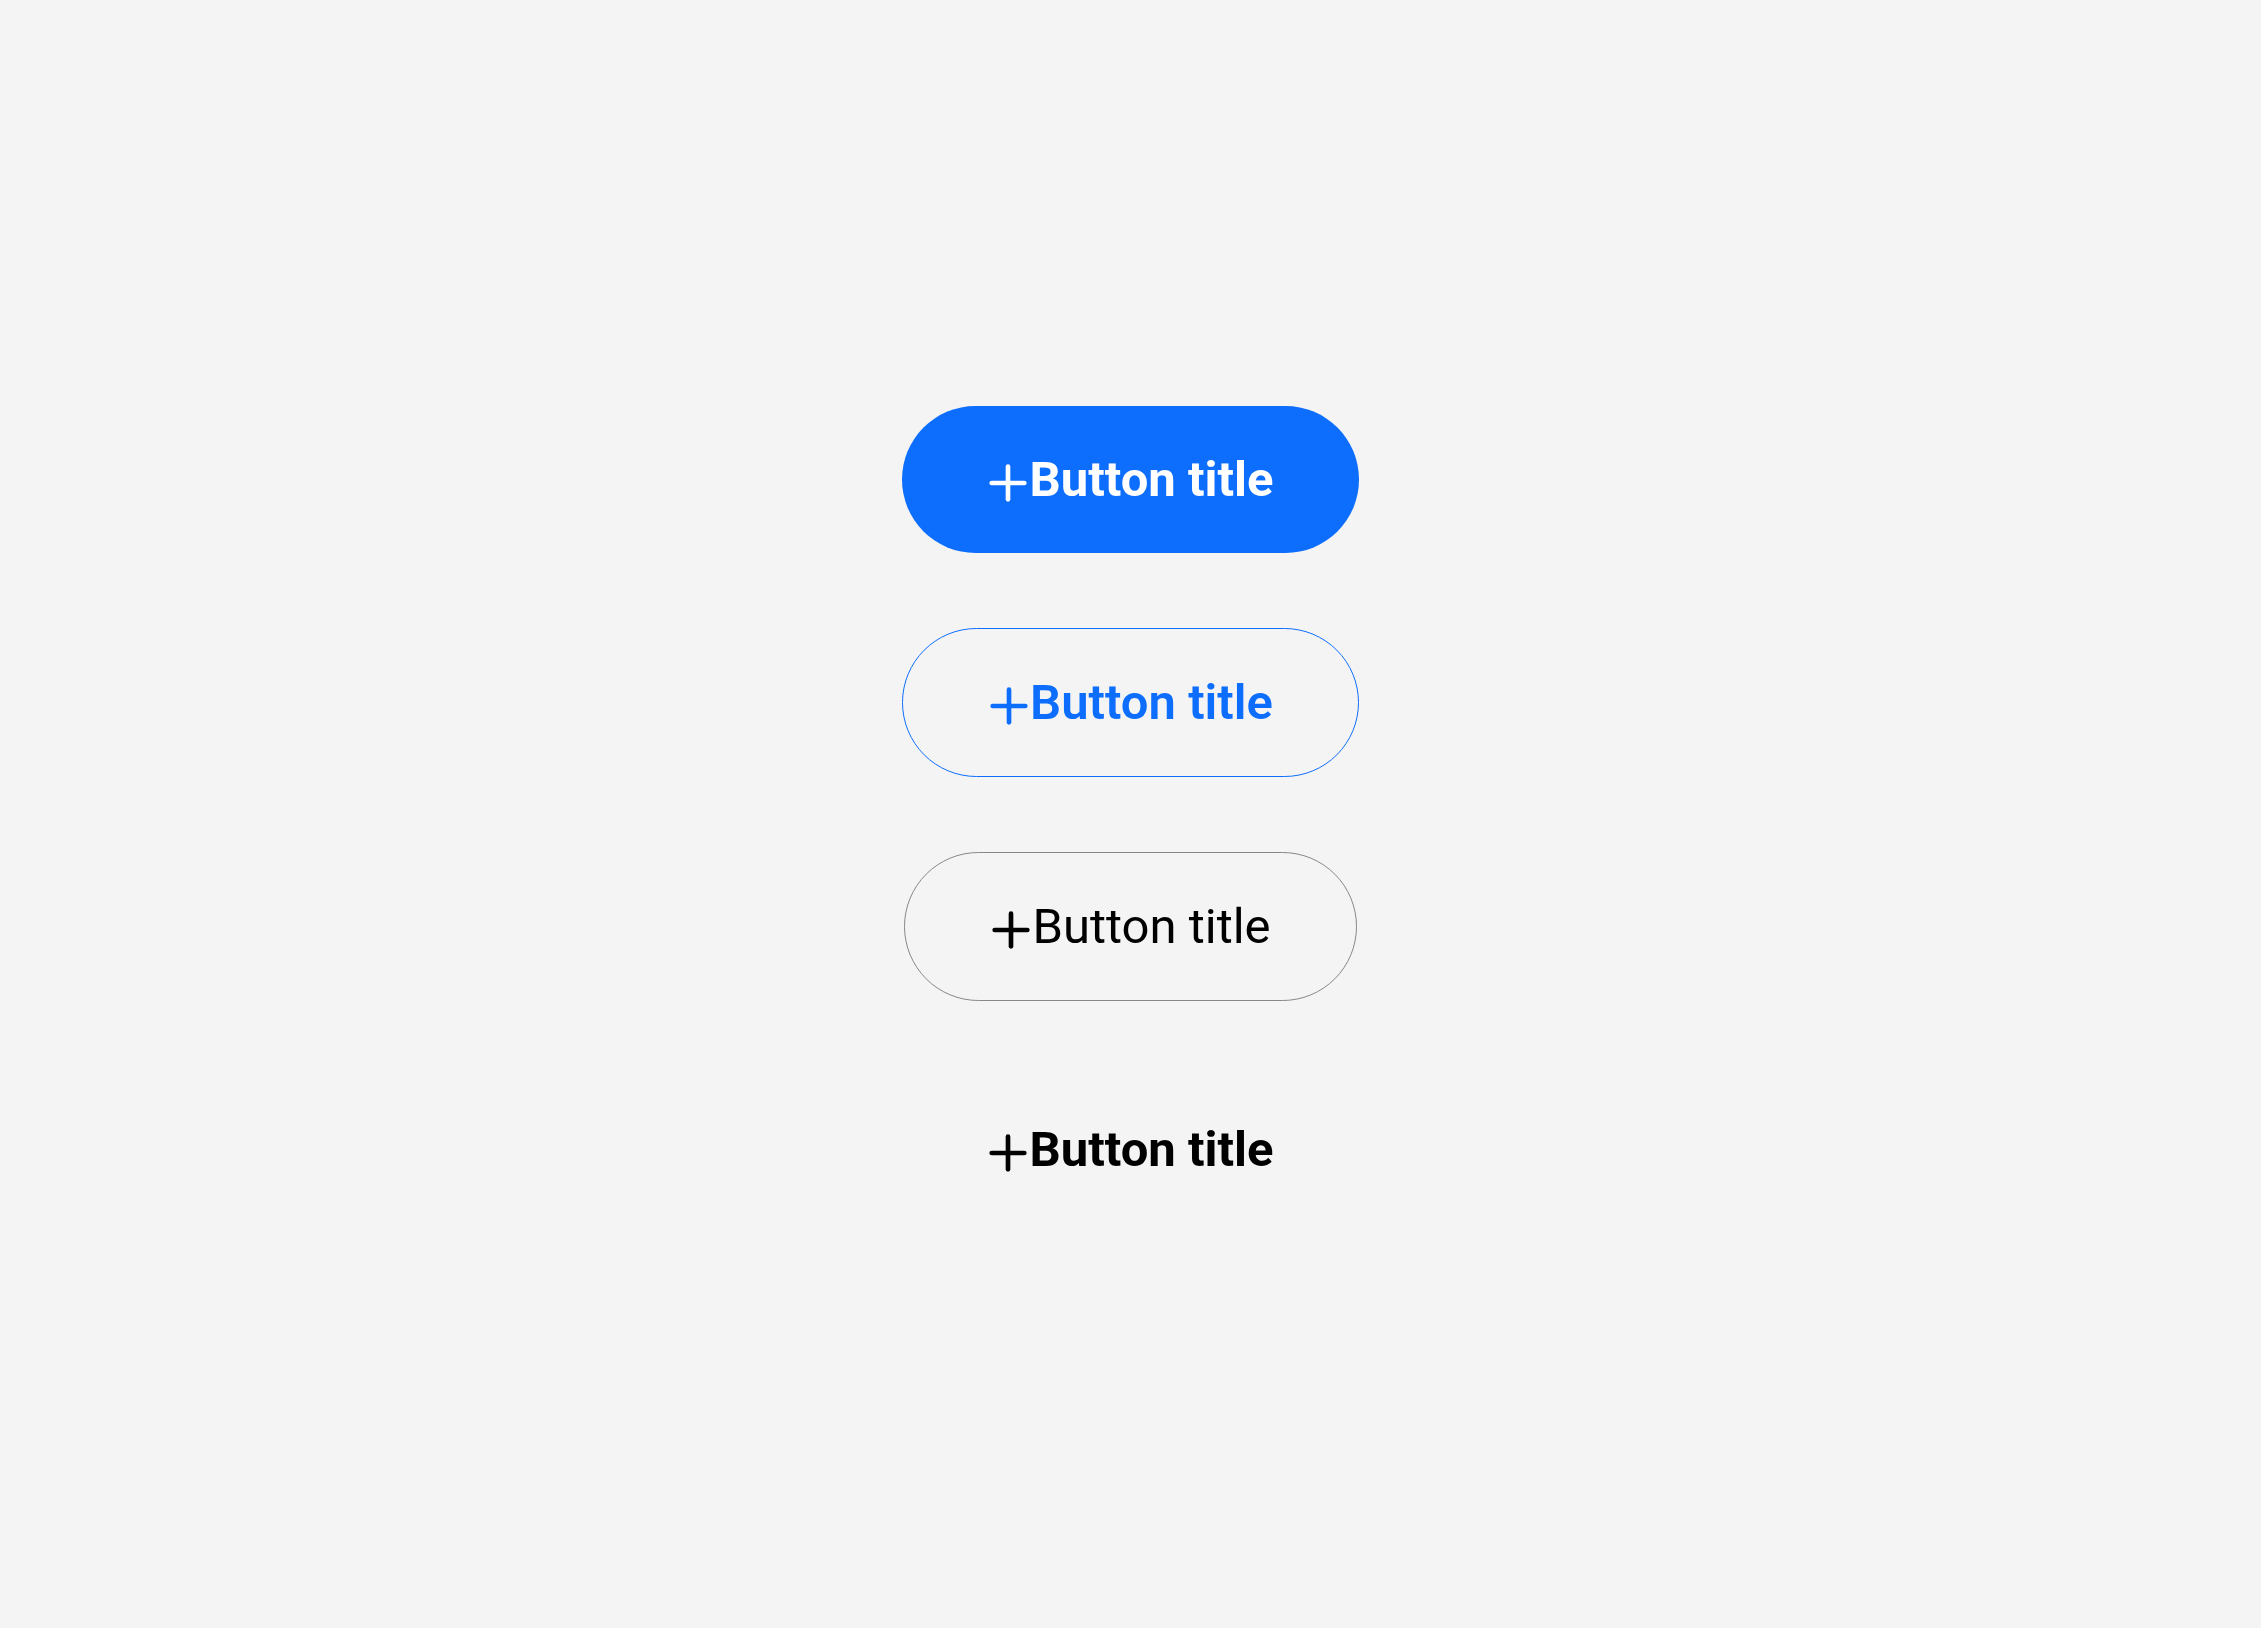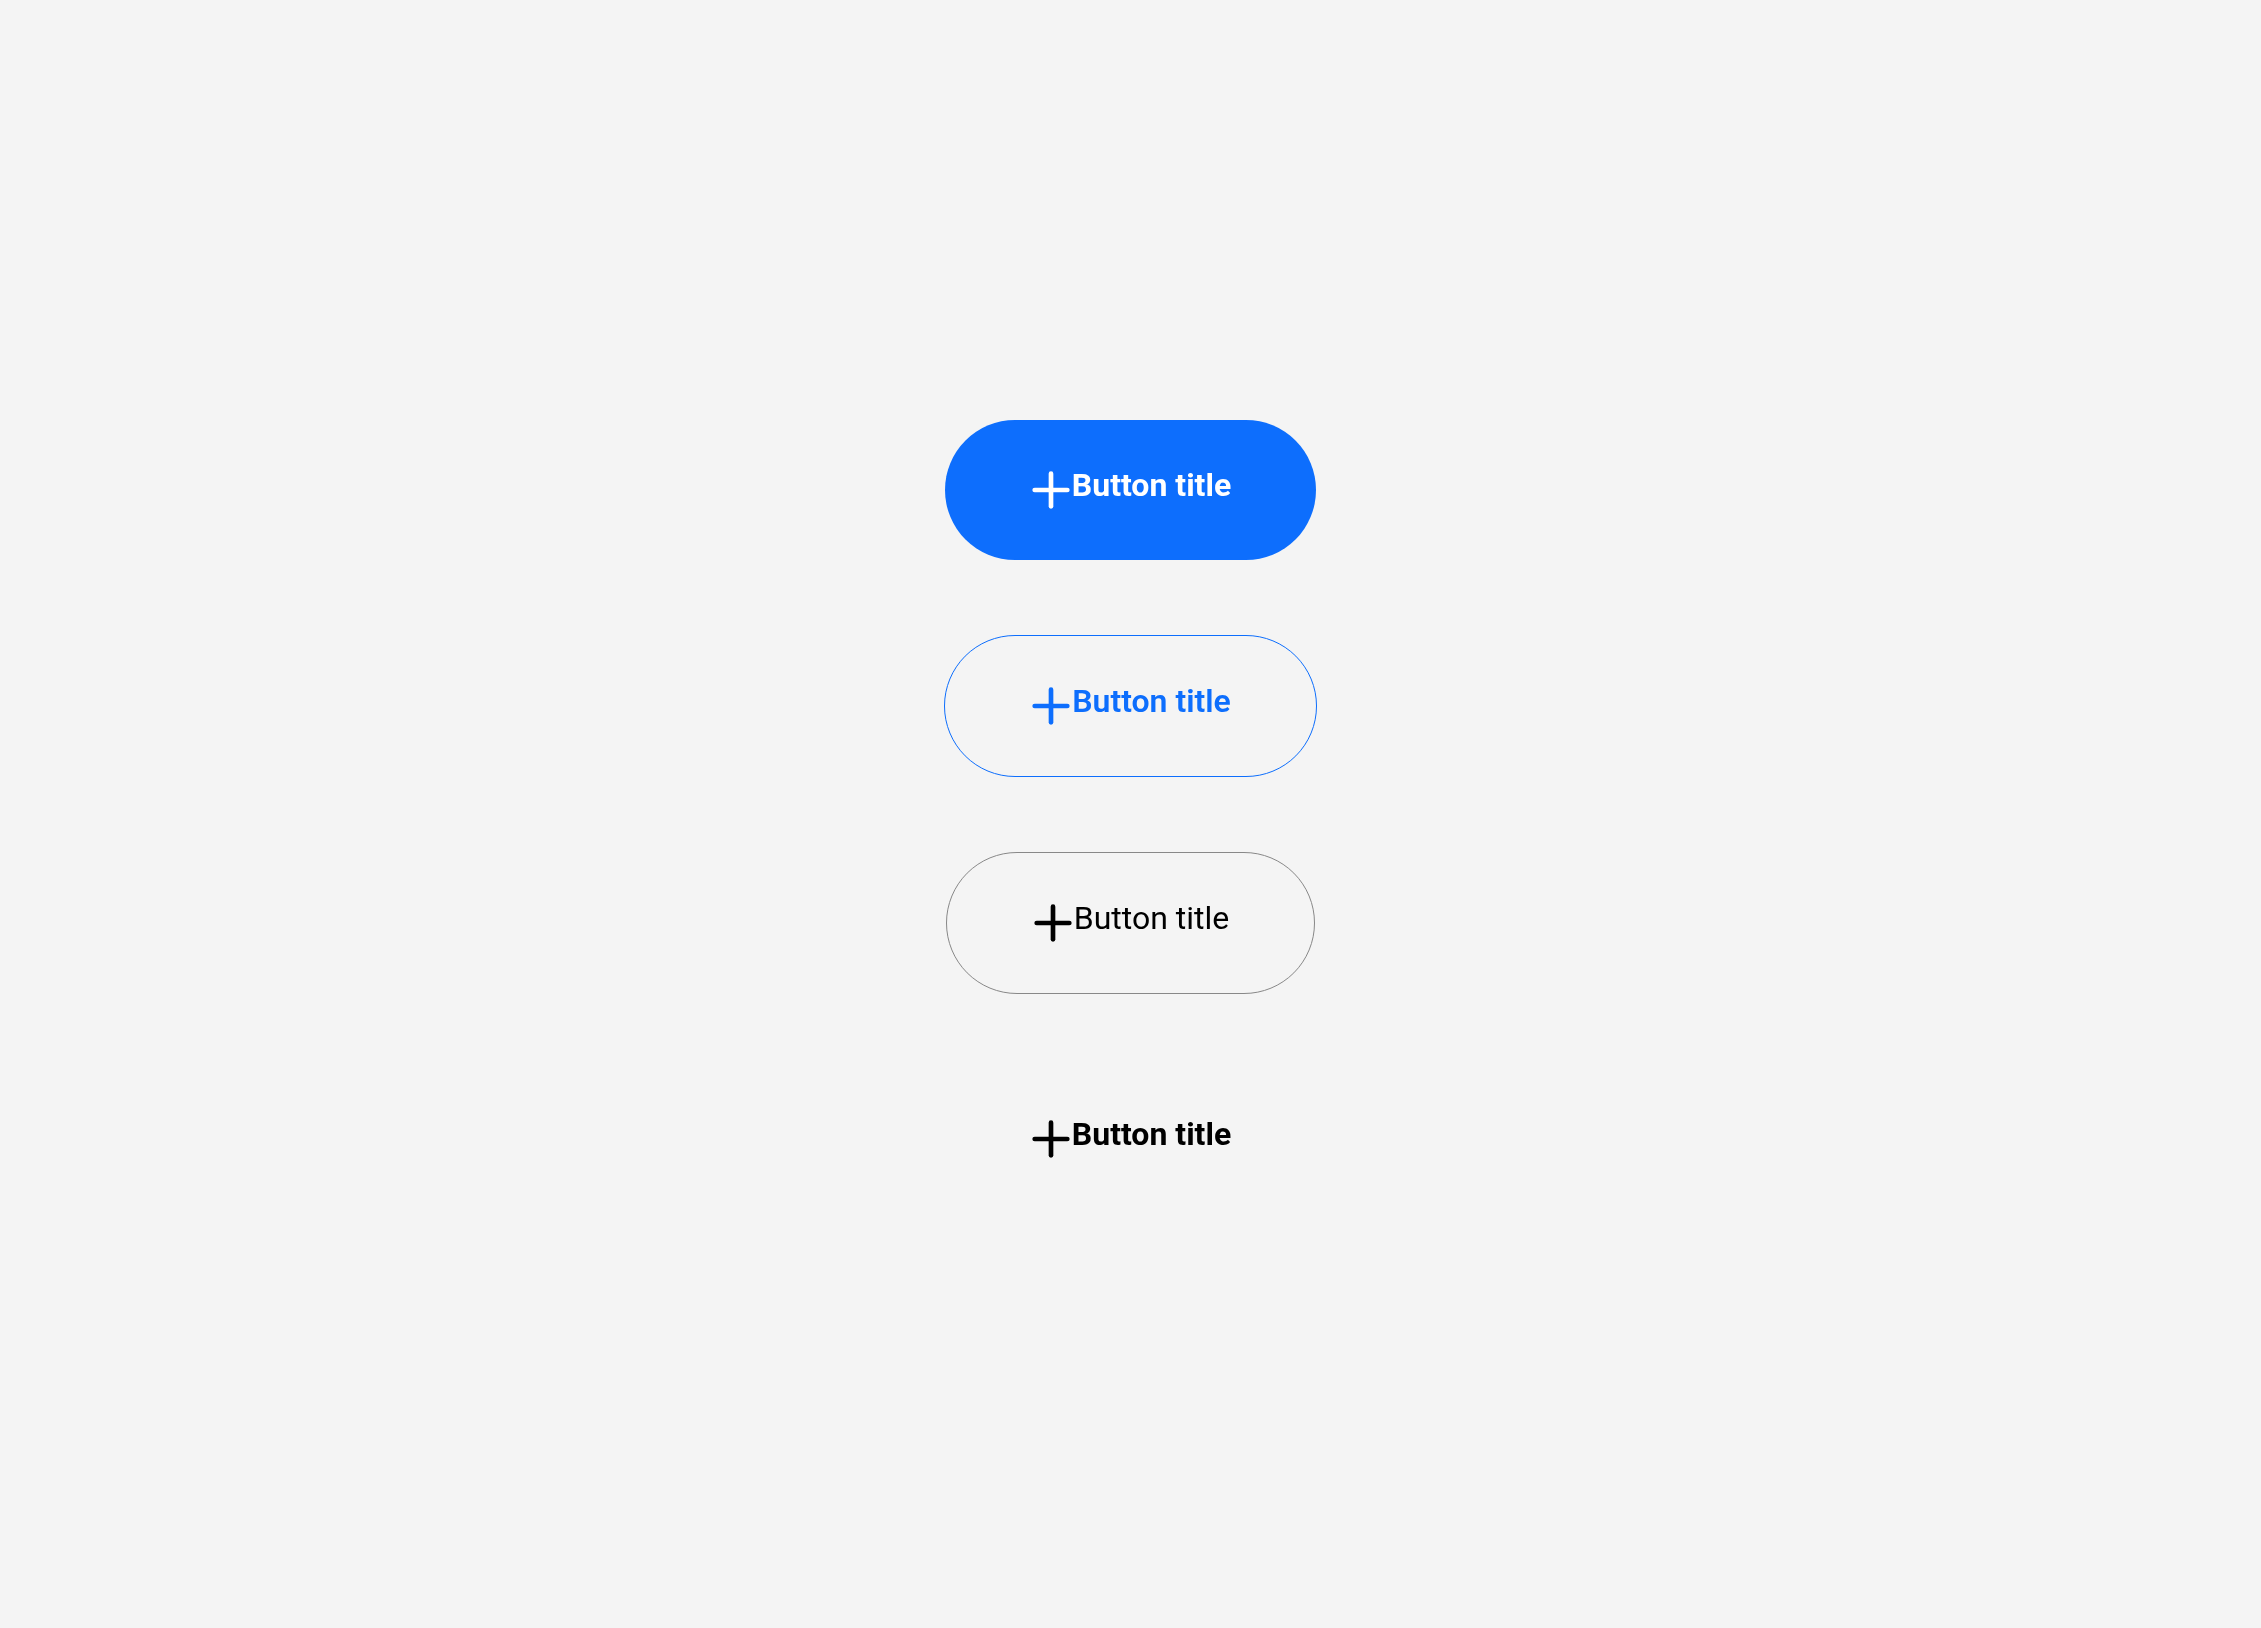--- a/index.html
+++ b/index.html
@@ -20,26 +20,26 @@
     
     .button-container {
       display: flex;
       flex-direction: column;
       align-items: center;
       gap: 75px;
     }
     
     .btn {
       display: flex;
-      align-items: flex-start;
+      align-items: flex-end;
       justify-content: center;
       padding: 49px 85px;
       border-radius: 294px;
       cursor: pointer;
-      font-size: 32px;
+      font-size: 49px;
       line-height: 1;
       border: none;
       background: none;
       font-family: inherit;
     }
     
     .btn-primary {
       background-color: #0d6efd;
       color: #ffffff;
       font-weight: 700;

